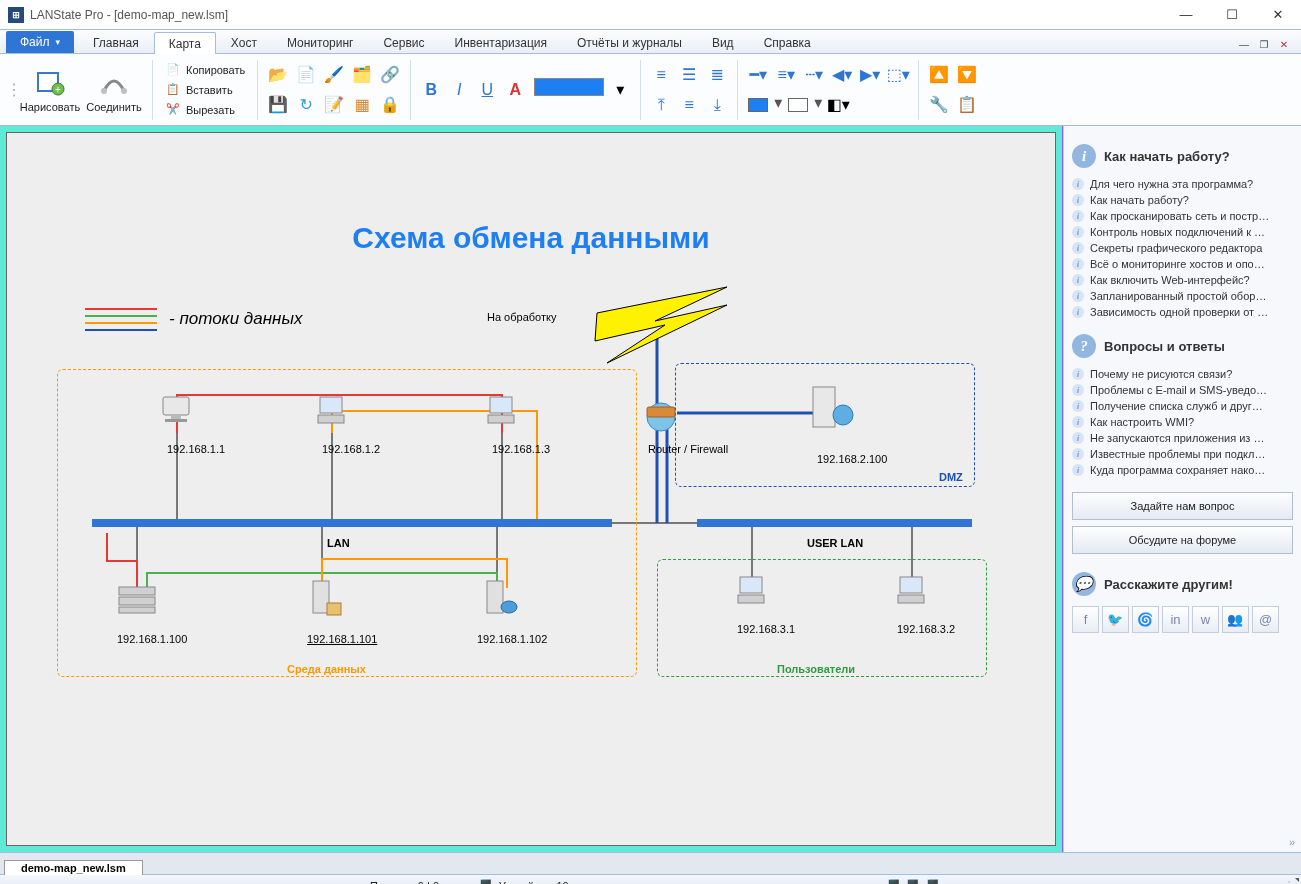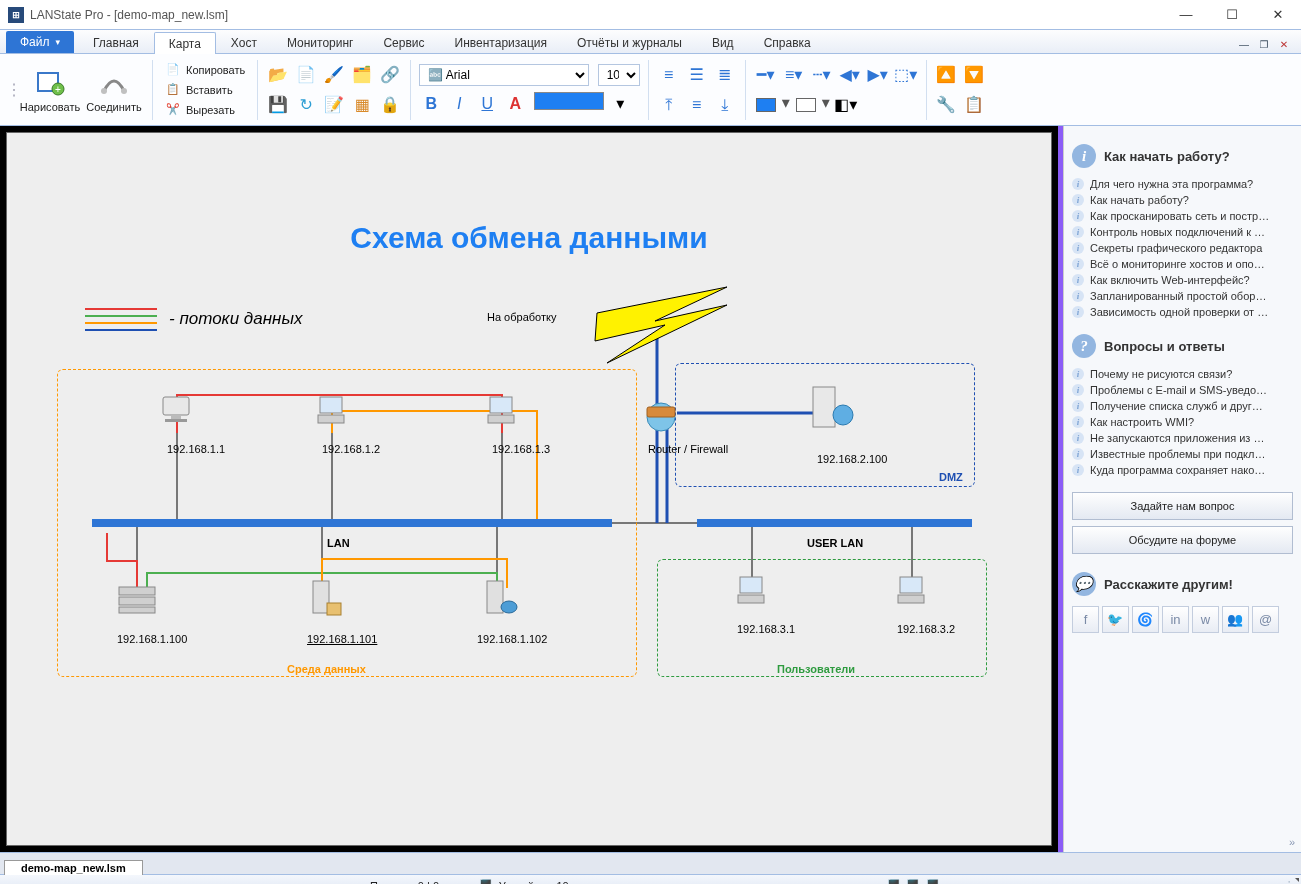--- a/index.html
+++ b/index.html
@@ -22,21 +22,21 @@
 .bigbtn .ic { width: 32px; height: 32px; display: flex; align-items: center; justify-content: center; }
 .smallcol { display: flex; flex-direction: column; gap: 0px; }
 .smallbtn { height: 20px; display: flex; align-items: center; gap: 5px; padding: 0 4px; font-size: 11px; color: #222; cursor: pointer; white-space: nowrap; }
 .smallbtn .ic { width: 16px; height: 16px; display: flex; align-items: center; justify-content: center; }
 .iconrow { display: flex; gap: 4px; }
 .iconbtn { width: 24px; height: 24px; display: flex; align-items: center; justify-content: center; border: 1px solid transparent; cursor: pointer; }
 .fontsel { width: 170px; height: 22px; border: 1px solid #b4c6e0; font-size: 12px; padding: 0 4px; background: #fff; }
 .sizesel { width: 42px; height: 22px; border: 1px solid #b4c6e0; font-size: 12px; padding: 0 4px; background: #fff; margin-left: 4px; }
 .color-swatch { width: 70px; height: 18px; background: #1e7ff2; border: 1px solid #888; display: inline-block; vertical-align: middle; margin-left: 3px; }
 .workarea { display: flex; height: 726px; }
-.canvas-wrap { flex: 1; background: #000000; position: relative; border-right: 5px solid #8b5cf6; overflow: hidden; }
+.canvas-wrap { flex: 1; background: #5eead4; position: relative; border-right: 1px solid #8b5cf6; overflow: hidden; }
 .canvas { position: absolute; left: 6px; top: 6px; right: 6px; bottom: 6px; background: #eeeeee; border: 1px solid #666; }
 .side { width: 238px; background: #f6f8fb; border-left: 1px solid #ccc; padding: 10px 8px; overflow: hidden; position: relative; }
 .side h3 { font-size: 13px; color: #333; display: flex; align-items: center; gap: 8px; margin: 8px 0 10px; font-weight: bold; }
 .side h3 .hicon { width: 24px; height: 24px; border-radius: 50%; background: #93b6e0; display: flex; align-items: center; justify-content: center; color: #fff; font-weight: bold; font-size: 15px; font-style: italic; font-family: Georgia, serif; }
 .linklist { display: flex; flex-direction: column; gap: 4px; margin-bottom: 16px; }
 .linkitem { font-size: 11px; color: #333; display: flex; align-items: center; gap: 6px; white-space: nowrap; overflow: hidden; text-overflow: ellipsis; cursor: pointer; }
 .linkitem::before { content: "i"; width: 12px; height: 12px; flex-shrink:0; border-radius: 50%; background: #d7e4f5; color: #7da3d4; font-style: italic; font-family: Georgia; font-size: 9px; display: flex; align-items: center; justify-content: center; font-weight: bold; }
 .sidebtn { display: block; width: 100%; height: 28px; background: linear-gradient(#fefefe,#e4e9f2); border: 1px solid #b1bdd1; font-size: 11px; color: #222; margin: 6px 0; cursor: pointer; }
 .social { display: flex; gap: 3px; margin-top: 10px; }
 .social .sbtn { width: 27px; height: 27px; border: 1px solid #c3cdde; background: linear-gradient(#fff,#e8ecf4); display: flex; align-items: center; justify-content: center; color: #7a8aa6; font-size: 13px; cursor: pointer; }
@@ -142,24 +142,20 @@
         <div class="iconbtn" style="color:#2e75d5;">💾</div>
         <div class="iconbtn" style="color:#2e9fd5;">↻</div>
         <div class="iconbtn">📝</div>
         <div class="iconbtn" style="color:#d98a2a;">▦</div>
         <div class="iconbtn" style="color:#8a6a3a;">🔒</div>
       </div>
     </div>
   </div>
   <div class="rgroup">
     <div class="smallcol" style="gap:6px;">
-      <div>
-        <select class="fontsel"><option>🔤 Arial</option></select>
-        <select class="sizesel"><option>10</option></select>
-      </div>
       <div class="iconrow">
         <div class="iconbtn" style="color:#2e75d5;font-weight:bold;">B</div>
         <div class="iconbtn" style="color:#2e75d5;font-style:italic;">I</div>
         <div class="iconbtn" style="color:#2e75d5;text-decoration:underline;">U</div>
         <div class="iconbtn" style="color:#d33;font-weight:bold;">A</div>
         <span class="color-swatch"></span>
         <div class="iconbtn">▾</div>
       </div>
     </div>
   </div>

